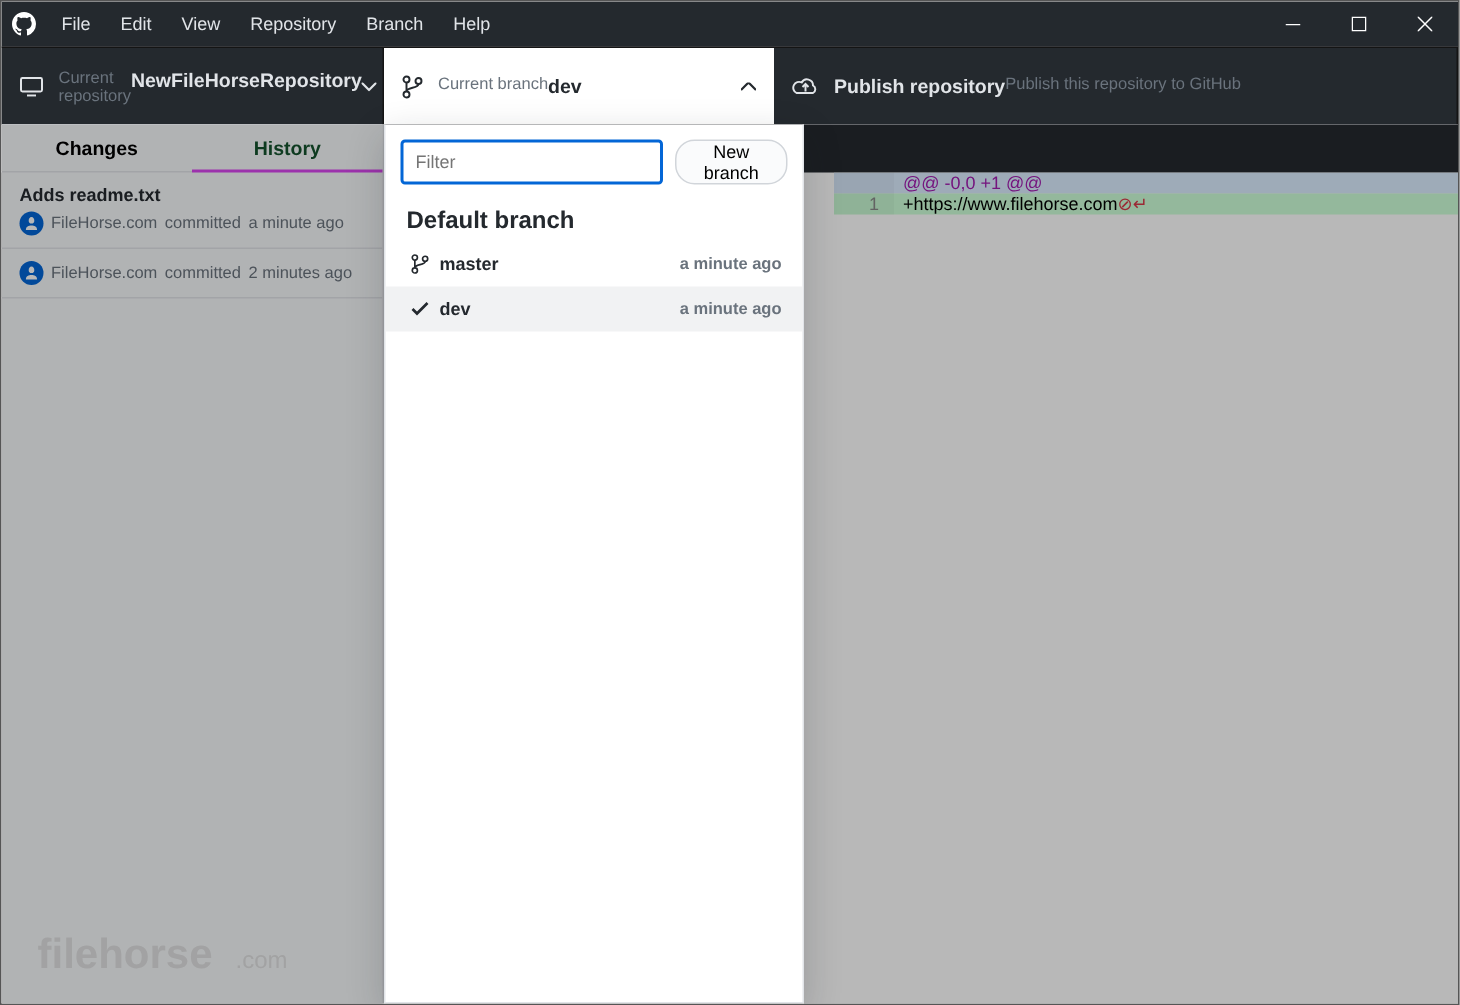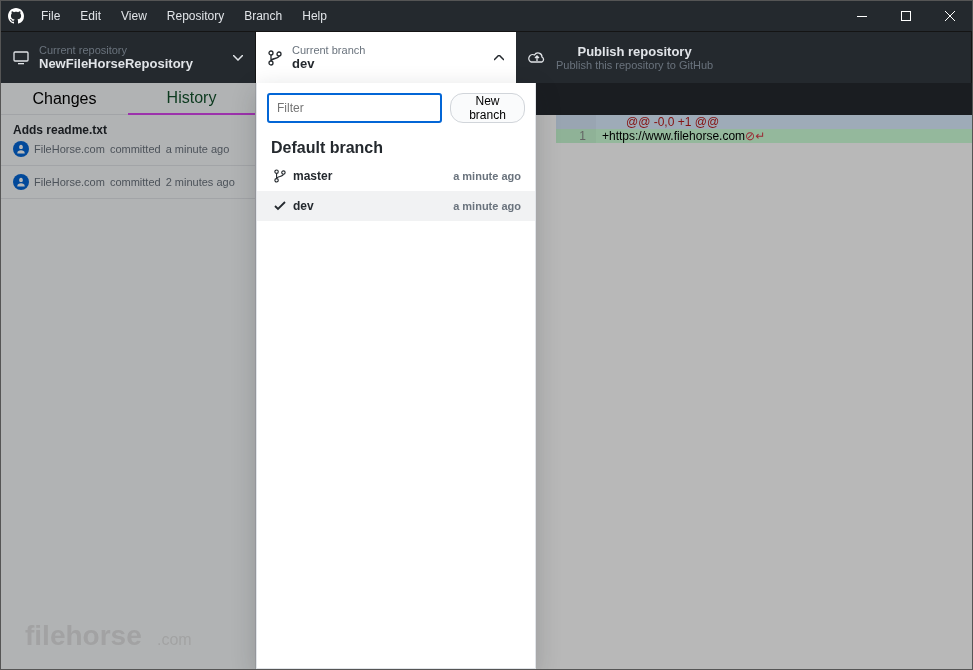--- a/index.html
+++ b/index.html
@@ -11,43 +11,43 @@
     .titlebar-menu-item { padding: 0 10px; height: 30px; display: flex; align-items: center; cursor: default; }
     .win-controls { margin-left: auto; display: flex; }
     .win-btn { width: 44px; height: 30px; display: flex; align-items: center; justify-content: center; }
     
     .toolbar { background: #24292e; height: 52px; display: flex; color: #e1e4e8; border-top: 1px solid #141414; }
     .toolbar-section { display: flex; align-items: center; padding: 0 12px; border-right: 1px solid #141414; position: relative; }
     .toolbar-section.repo { width: 255px; }
     .toolbar-section.branch { width: 260px; background: #fff; color: #24292e; border-right: none; }
     .toolbar-section.publish { flex: 1; text-align: center; }
     .toolbar-icon { margin-right: 10px; }
-    .toolbar-text { display: flex; flex-direction: column; font-size: 12px; }
+    .toolbar-text { display: flex; flex-direction: row; font-size: 12px; }
     .toolbar-label { color: #6a737d; font-size: 11px; }
     .toolbar-section.branch .toolbar-label { color: #6a737d; }
     .toolbar-value { font-weight: 600; font-size: 13px; }
     .chevron { margin-left: auto; }
     
     .main { display: flex; height: calc(100% - 82px); position: relative; }
     .left-pane { width: 255px; background: #f6f8fa; border-right: 1px solid #e1e4e8; display: flex; flex-direction: column; }
     .tabs { display: flex; height: 32px; background: #f6f8fa; }
-    .tab { flex: 1; display: flex; align-items: center; justify-content: center; font-size: 16px; border-bottom: 1px solid #e1e4e8; cursor: default; }
+    .tab { flex: 1; display: flex; align-items: center; justify-content: center; font-size: 13px; border-bottom: 1px solid #e1e4e8; cursor: default; font-weight: bold; }
     .tab.active { border-bottom: 2px solid #d946ef; color: #14532d; }
     .commit-list { flex: 1; overflow: auto; }
     .commit-item { padding: 8px 12px; border-bottom: 1px solid #e1e4e8; }
     .commit-title { font-size: 12px; font-weight: 600; color: #24292e; margin-bottom: 4px; }
     .commit-meta { font-size: 11px; color: #6a737d; display: flex; align-items: center; gap: 5px; }
     .avatar { width: 16px; height: 16px; border-radius: 50%; background: #0366d6; display: flex; align-items: center; justify-content: center; }
     
     .right-pane { flex: 1; display: flex; flex-direction: column; background: #fff; }
     .diff-header { height: 32px; background: #24292e; display: flex; align-items: center; padding: 0 12px; font-size: 12px; color: #ccc; }
     .diff-scroll { flex:1; overflow:auto; }
     .diff-content { font-family: "SFMono-Regular", Consolas, monospace; font-size: 12px; margin-left: 300px; }
     .diff-line { display: flex; }
-    .diff-line.hunk { background: #dbedff; color: #b91c1c; gap: 24px; }
+    .diff-line.hunk { background: #dbedff; color: #a21caf; }
     .diff-line.add { background: #cdffd8; }
     .gutter { width: 40px; text-align: right; padding-right: 10px; color: #8a8a8a; background: rgba(0,0,0,0.03); user-select: none; }
     .code { flex: 1; padding-left: 6px; white-space: pre; }
     .eol-mark { color: #d73a49; }
     
     .overlay-dim { position: absolute; inset: 82px 0 0 0; background: rgba(0,0,0,0.28); pointer-events: none; z-index: 5; }
     
     .branch-dropdown { position: absolute; top: 82px; left: 255px; width: 280px; background: #fff; box-shadow: 0 8px 24px rgba(27,31,35,0.2); z-index: 10; display: flex; flex-direction: column; height: calc(100% - 82px); border: 1px solid #e1e4e8; border-top: none; }
     .dropdown-header-row { display: flex; padding: 10px; gap: 8px; align-items: center; }
     .filter-input { flex: 1; height: 30px; border: 2px solid #0366d6; border-radius: 3px; padding: 0 8px; font-size: 12px; outline: none; }

